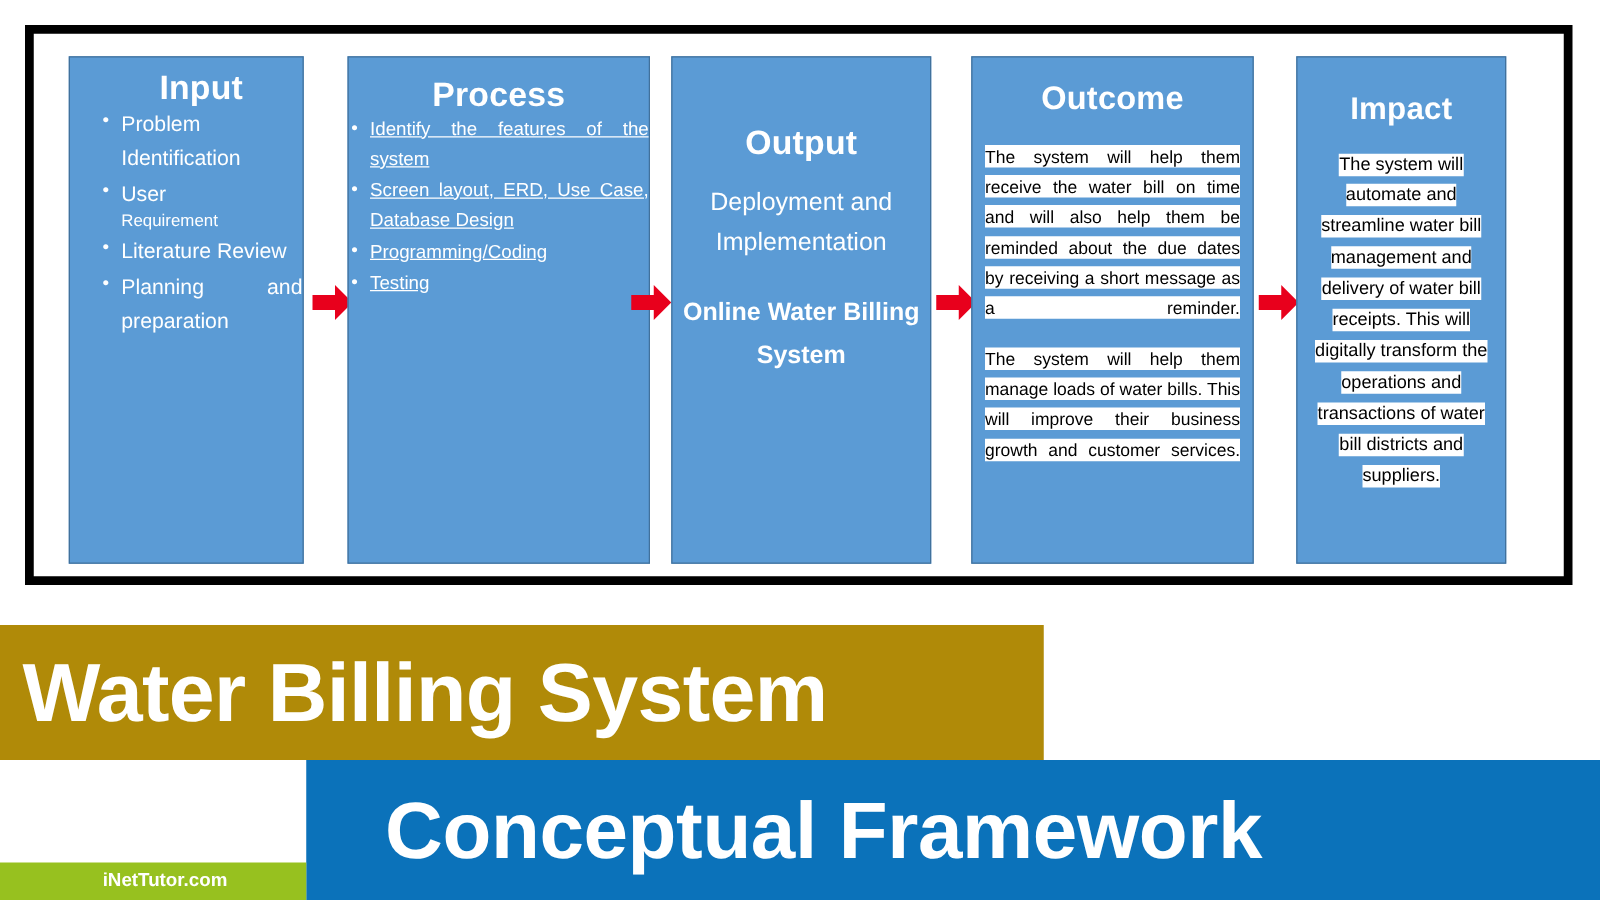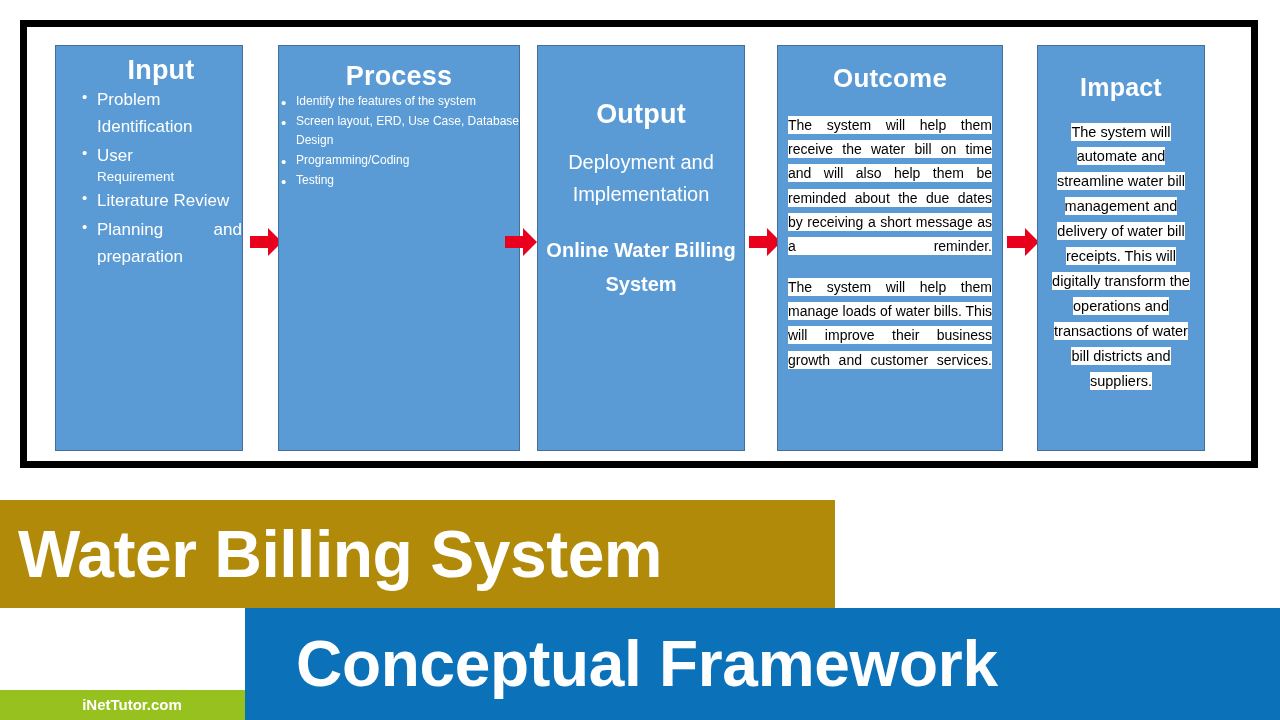--- a/index.html
+++ b/index.html
@@ -100,23 +100,24 @@
     display: block;
     font-size: 13.5px;
     line-height: 1.25;
   }
 
   
   .process-list {
     margin-top: 18px;
     margin-left: 22px;
     margin-right: 12px;
-    font-size: 12px;
+    font-size: 15px;
     line-height: 1.6;
     text-align: justify;
+    text-decoration: underline;
   }
   .process-list li:before { left: 0px; top: -1px; }
 
   
   .output-body {
     margin-top: 16px;
     padding: 0 0;
     color: #ffffff;
     text-align: center;
     font-size: 20px;
@@ -197,20 +198,21 @@
     background: #0b72ba;
   }
   #blue-title {
     color: #ffffff;
     font-weight: bold;
     font-size: 64px;
     line-height: 112px;
     padding-left: 51px;
     white-space: nowrap;
     letter-spacing: -0.3px;
+    margin-left: 12px;
   }
 
   #green-bar {
     position: absolute;
     left: 0;
     top: 690px;
     width: 245px;
     height: 30px;
     background: #97c11f;
   }

